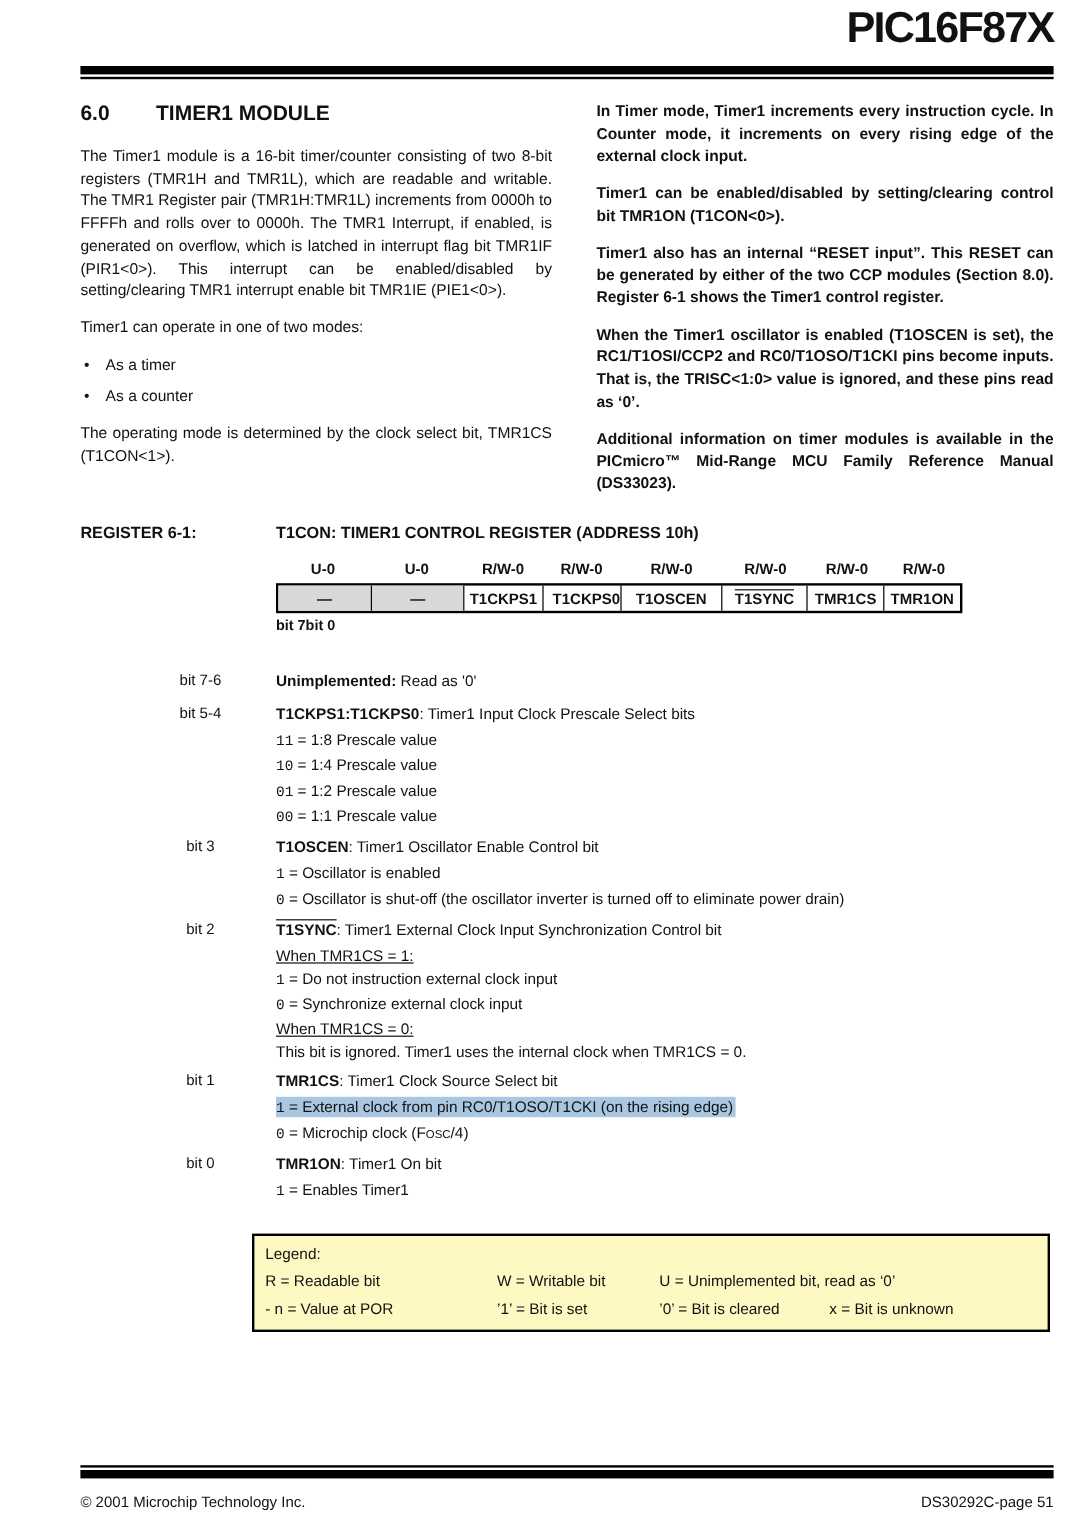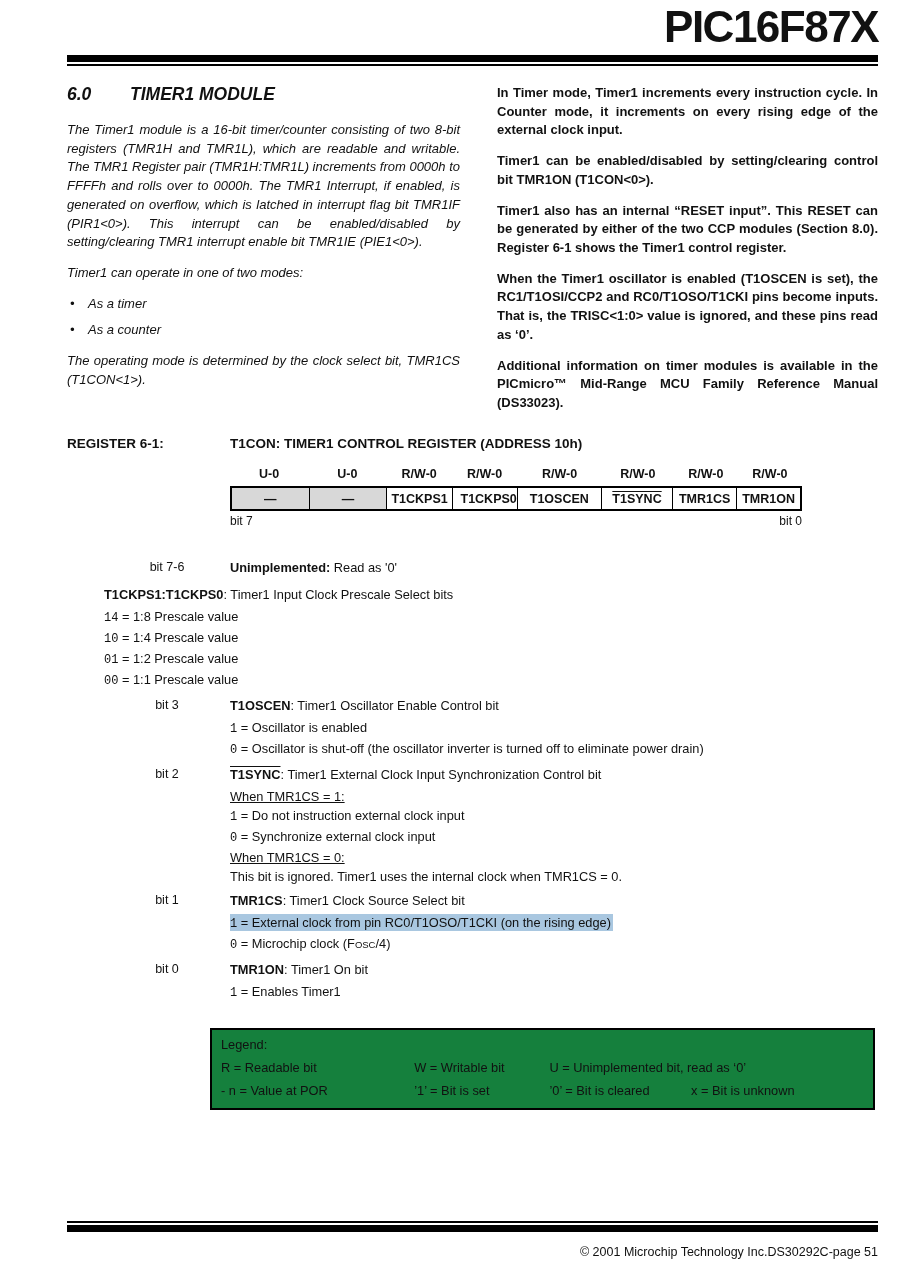--- a/index.html
+++ b/index.html
@@ -3,69 +3,69 @@
 <meta charset="utf-8">
 <style>
   * { box-sizing: border-box; }
   html,body { margin:0; padding:0; }
   body {
     width:897px; height:1280px; position:relative; background:#ffffff;
     font-family:"Liberation Sans", sans-serif; color:#111;
     overflow:hidden;
   }
   
-  .header-title { position:absolute; top:2px; right:19px; font-size:44px; font-weight:bold; letter-spacing:-1.5px; }
+  .header-title { position:absolute; top:2px; right:19px; font-size:36px; font-weight:bold; letter-spacing:-1.5px; }
   .rule-top { position:absolute; left:67px; right:19px; top:55px; }
   .rule-top .bar { height:7px; background:#000; }
   .rule-top .thin { height:2px; background:#000; margin-top:2px; }
   
   .cols { position:absolute; left:67px; top:84px; width:811px; display:flex; gap:37px; }
-  .col-left { width:393px; flex:none;font-style:italic; }
+  .col-left { width:393px; flex:none; }
   .col-right { width:381px; flex:none;font-weight:bold; }
   .cols p { margin:0 0 12px; font-size:13px; line-height:1.44; text-align:justify; }
   .sec-title { display:flex; font-size:17.5px; font-weight:bold; margin-bottom:16px; }
   .sec-num { width:63px; flex:none; }
   .bullet { display:flex; font-size:13px; line-height:1.44; margin:0 0 8px; }
   .bdot { width:21px; flex:none; padding-left:3px; }
   .after-bullets { margin-top:12px !important; }
   
   .reg-heading { position:absolute; left:67px; top:436px; font-size:13.5px; font-weight:bold; white-space:nowrap; }
   .reg-label { display:inline-block; width:163px; }
   
   .reg-table { position:absolute; left:230px; top:467px; width:572px; }
   .acc-row { display:flex; font-weight:bold; font-size:12.5px; margin-bottom:5px; }
   .acc { text-align:center; }
   .cell-row { display:flex; border:2px solid #000; height:25px; background:#fff; }
   .cell { border-left:1px solid #000; display:flex; align-items:center; justify-content:center; font-weight:bold; font-size:12.5px; }
   .cell:first-child { border-left:none; }
   .cell.shaded { background:var(--shaded_cell,#d8d8d8); }
-  .bitlabels { display:flex; justify-content:space-between; font-weight:normal; font-size:12px; margin-top:3px; }
+  .bitlabels { display:flex; font-weight:bold; font-size:12px; margin-top:3px; }
   
   .bits { position:absolute; left:104px; top:558px; width:778px; font-size:12.8px; }
   .bitrow { display:flex; margin-bottom:5px; }
   .bitlabel { width:126px; flex:none; font-size:12.5px; line-height:19px;text-align:center; }
   .bitcontent { flex:1; }
   .line { line-height:19px; }
   .line.def { margin-bottom:3px; }
   .b { font-weight:bold; }
   .ovl { text-decoration:overline; }
   .b.ovl, .ovl.b { font-weight:bold; text-decoration:overline; }
   .m { font-family:"Liberation Mono", monospace; font-size:12px; }
   .u { text-decoration:underline;margin-top:16px; }
   .sc { font-size:9.5px; }
   .hl { background:var(--highlight,#a9c7e0); padding:1px 2px 1px 0; }
   
-  .legend { position:absolute; left:210px; top:1028px; width:665px; border:2px solid #000; font-size:12.8px; padding:3px 8px 6px 9px; background:#15803d; }
+  .legend { position:absolute; left:210px; top:1028px; width:665px; border:2px solid #000; font-size:12.8px; padding:3px 8px 6px 9px; background:#fef9c3; }
   .lg-row { display:grid; grid-template-columns:30% 21% 22% 27%; line-height:23px; }
   .lg-span2 { grid-column:3 / span 2; }
   
   .rule-bottom { position:absolute; left:67px; right:19px; top:1221px; }
   .rule-bottom .thin { height:2px; background:#000; }
   .rule-bottom .bar { height:7px; background:#000; margin-top:2px; }
-  .footer { position:absolute; left:67px; right:19px; top:1245px; display:flex; justify-content:flex-end; font-size:12.5px; }
+  .footer { position:absolute; left:67px; right:19px; top:1245px; display:flex; justify-content:space-between; font-size:12.5px; }
 </style>
 </head>
 <body>
 
 <div class="header-title">PIC16F87X</div>
 <div class="rule-top">
     <div class="bar"></div>
     <div class="thin"></div>
   </div>
 
@@ -144,23 +144,24 @@
 </div>
 
 <div class="bits">
     <div class="bitrow">
       <div class="bitlabel">bit 7-6</div>
       <div class="bitcontent">
         <div class="line def"><span class="b">Unimplemented:</span><span> Read as '0'</span></div>
       </div>
     </div>
     <div class="bitrow">
+      <div class="bitlabel">bit 5-4</div>
       <div class="bitcontent">
         <div class="line def"><span class="b">T1CKPS1:T1CKPS0</span><span>: Timer1 Input Clock Prescale Select bits</span></div>
-        <div class="line"><span class="m">14</span><span> = 1:8 Prescale value</span></div>
+        <div class="line"><span class="m">11</span><span> = 1:8 Prescale value</span></div>
         <div class="line"><span class="m">10</span><span> = 1:4 Prescale value</span></div>
         <div class="line"><span class="m">01</span><span> = 1:2 Prescale value</span></div>
         <div class="line"><span class="m">00</span><span> = 1:1 Prescale value</span></div>
       </div>
     </div>
     <div class="bitrow">
       <div class="bitlabel">bit 3</div>
       <div class="bitcontent">
         <div class="line def"><span class="b">T1OSCEN</span><span>: Timer1 Oscillator Enable Control bit</span></div>
         <div class="line"><span class="m">1</span><span> = Oscillator is enabled</span></div>

